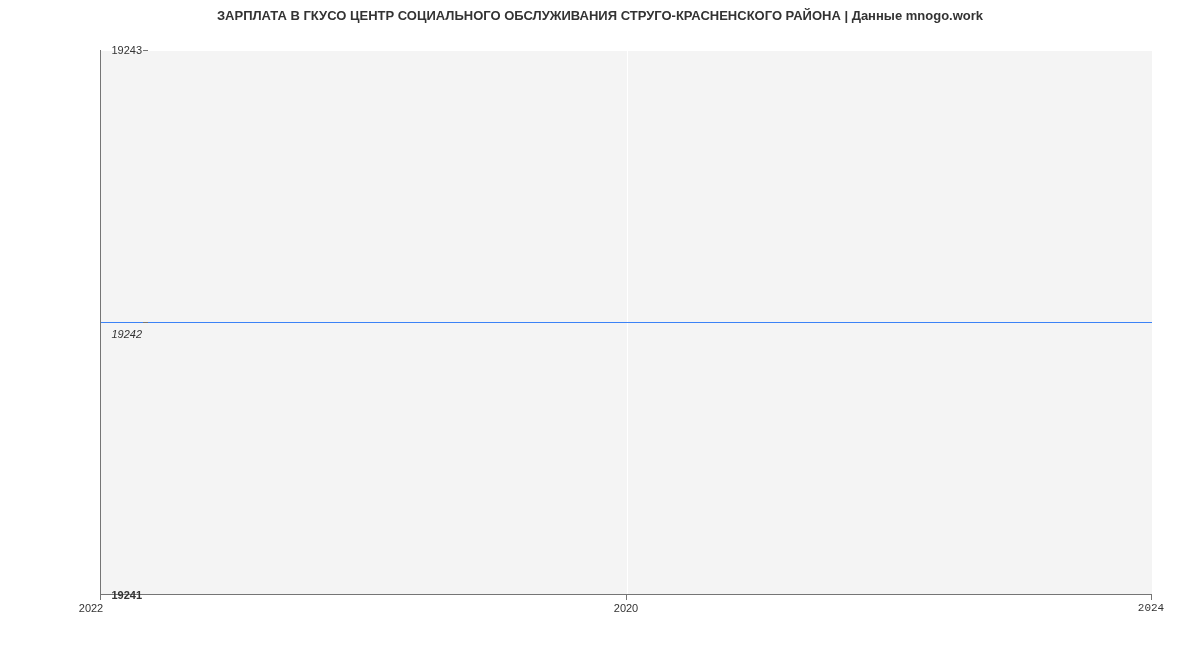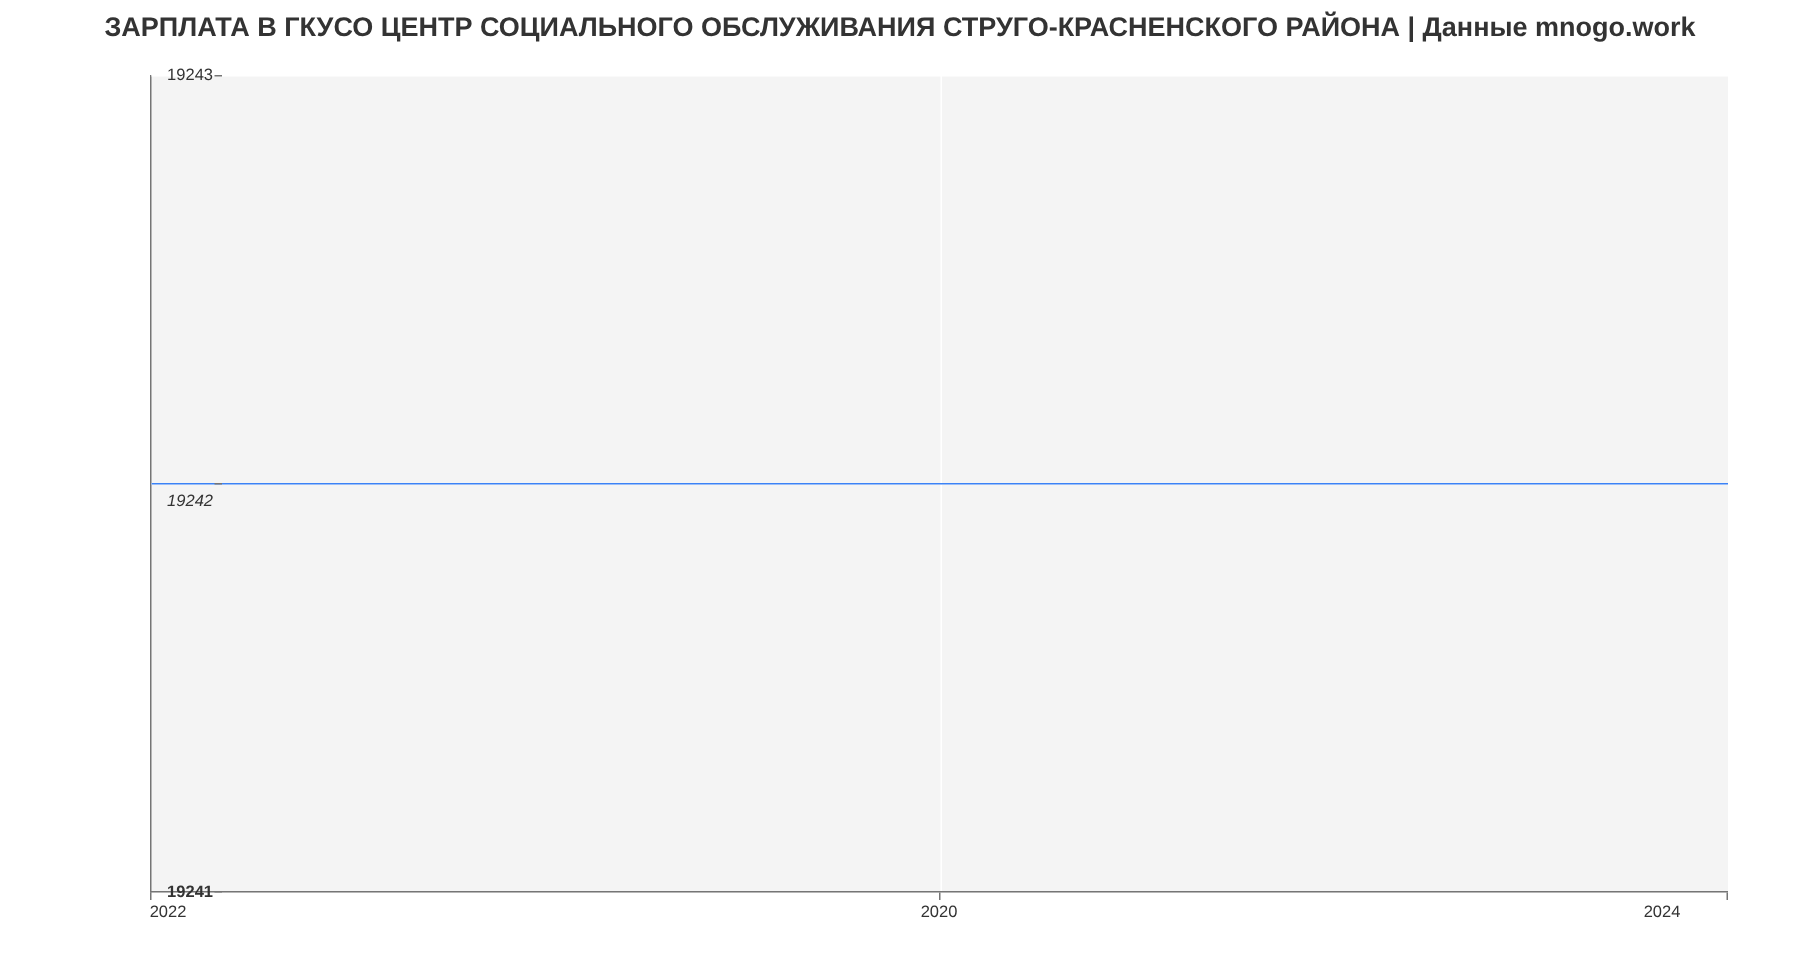--- a/index.html
+++ b/index.html
@@ -4,21 +4,21 @@
   <style>
     * { margin: 0; padding: 0; box-sizing: border-box; text-align: center; }
     body {
       font-family: Verdana, Geneva, sans-serif;
       background: #ffffff;
       width: 1200px;
       height: 650px;
       position: relative;
     }
     .chart-title {
-      font-size: 18px;
+      font-size: 13px;
       font-weight: bold;
       color: #333333;
       padding-top: 8px;
       padding-bottom: 4px;
     }
     .chart-container {
       position: absolute;
       left: 100px;
       top: 50px;
       width: 1052px;
@@ -106,15 +106,15 @@
 <div class="y-tick-mark" style="top: 594px;"></div>
 
 <div class="y-tick-label" style="top: 50px;">19243</div>
 <div class="y-tick-label" style="top: 334px; font-style: italic;">19242</div>
 <div class="y-tick-label" style="top: 595px; font-weight: bold;">19241</div>
 
 <div class="x-tick-mark" style="left: 100px;"></div>
 <div class="x-tick-mark" style="left: 626px;"></div>
 <div class="x-tick-mark" style="left: 1151px;"></div>
 
-<div class="x-tick-label" style="left: 112px;">2022</div>
+<div class="x-tick-label" style="left: 91px;">2022</div>
 <div class="x-tick-label" style="left: 626px;">2020</div>
-<div class="x-tick-label" style="left: 1108px;">2024</div>
+<div class="x-tick-label" style="left: 1151px; font-family: Liberation Mono, monospace;">2024</div>
 
 </body></html>

